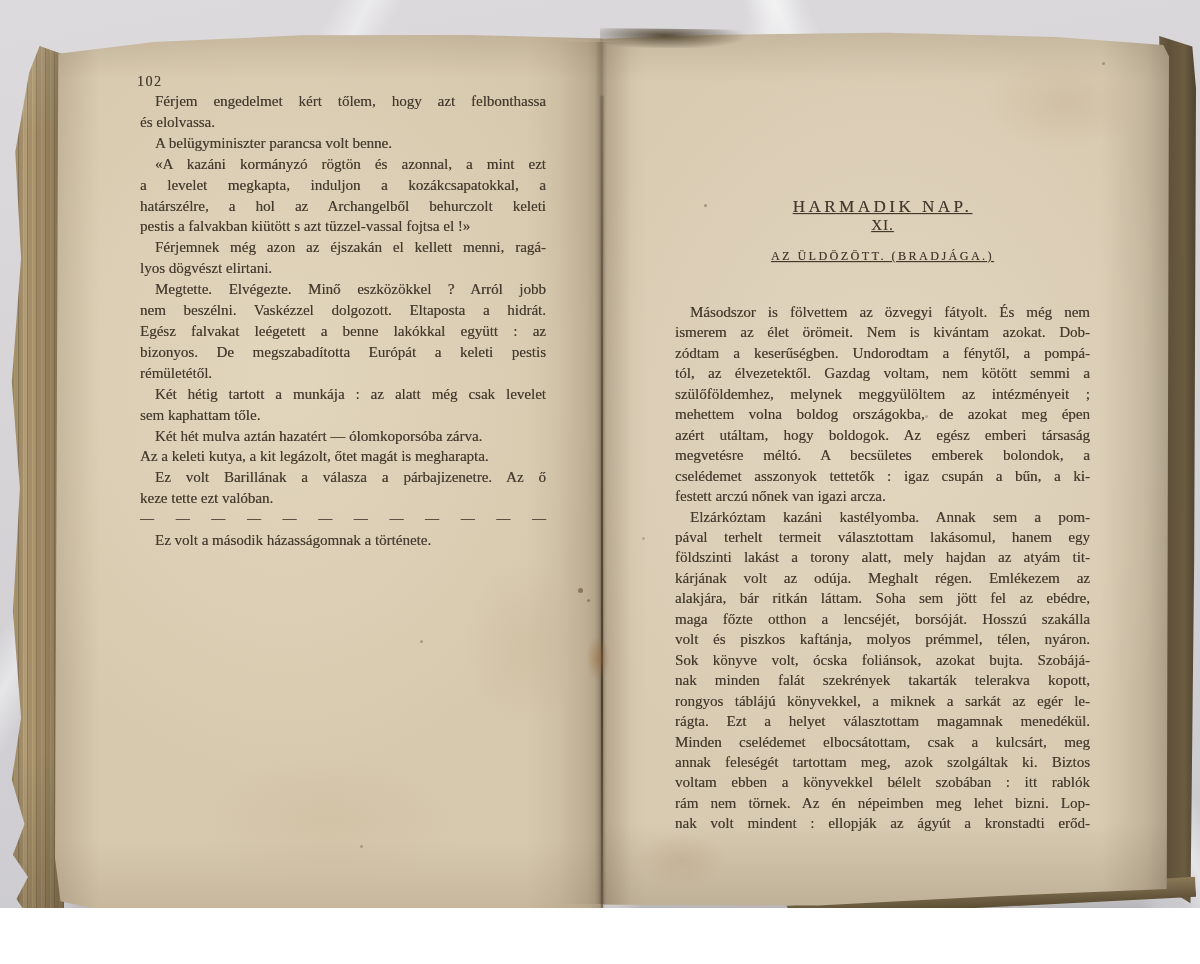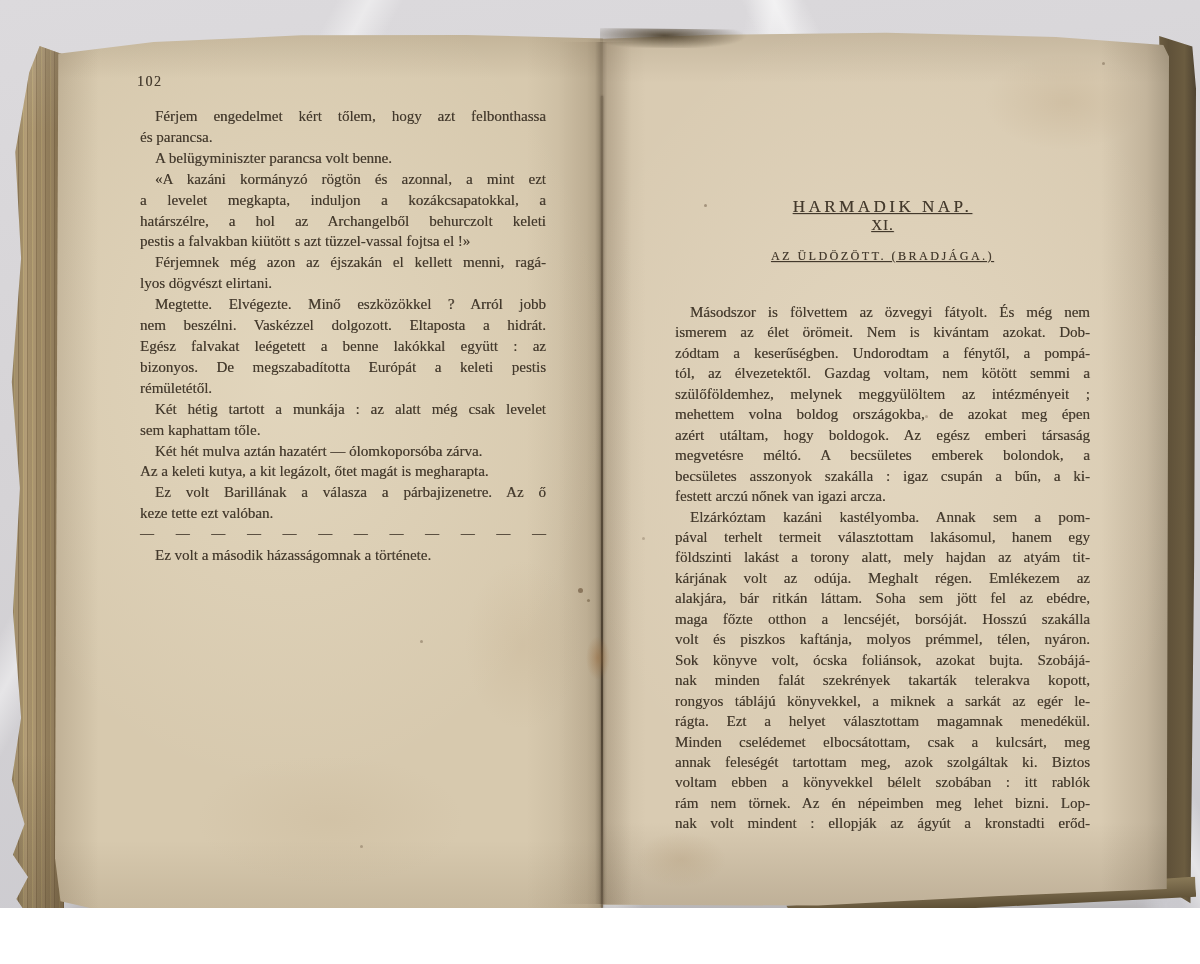--- a/index.html
+++ b/index.html
@@ -80,21 +80,21 @@
   .s6{left:195px;top:755px;width:270px;height:130px;background:radial-gradient(closest-side, rgba(160,130,90,.09), rgba(160,130,90,0));}
   .specks{left:704px;top:204px;width:3px;height:3px;background:rgba(80,60,40,.4);
     box-shadow:398px -142px 0 rgba(80,60,40,.35), -284px 436px 0 rgba(80,60,40,.35),
       221px 211px 0 rgba(80,60,40,.3), -344px 641px 0 rgba(80,60,40,.3),
       189px 580px 0 1px rgba(120,90,55,.3), -62px 333px 0 rgba(80,60,40,.25);}
 
   
   .ink{color:#43392c;text-shadow:.3px .3px .4px rgba(67,57,44,.55);}
   .pagenum{position:absolute;left:137px;top:74px;z-index:6;font-size:14px;letter-spacing:1.5px;}
   .textcol{position:absolute;z-index:6;}
-  #leftText{left:140px;top:106px;width:406px;font-size:15px;line-height:20.9px;}
+  #leftText{left:140px;top:91px;width:406px;font-size:15px;line-height:20.9px;}
   #rightText{left:675px;top:302px;width:415px;font-size:15px;line-height:20.45px;}
   .line{text-align:justify;text-align-last:justify;white-space:normal;}
   .line.end{text-align-last:left;}
   .line.indent{text-indent:15px;}
   .line.sep{text-align-last:justify;letter-spacing:0;font-size:14px;}
   .right-head{position:absolute;left:675px;top:197px;width:415px;z-index:6;text-align:center;text-decoration:underline;}
   .chapter{font-size:17px;letter-spacing:3.5px;}
   .secnum{margin-top:0;font-size:15px;letter-spacing:1px;}
   .sectitle{margin-top:15px;font-size:12px;letter-spacing:2.5px;}
 
@@ -126,21 +126,21 @@
   <div class="stain s2"></div>
   <div class="stain s3"></div>
   <div class="stain s4"></div>
   <div class="stain s5"></div>
   <div class="stain s6"></div>
   <div class="stain specks"></div>
 
   <div class="pagenum ink">102</div>
   <div class="textcol ink" id="leftText">
       <div class="line indent">Férjem engedelmet kért tőlem, hogy azt felbonthassa</div>
-      <div class="line end">és parancsa.</div>
+      <div class="line end">és elolvassa.</div>
       <div class="line indent end">A belügyminiszter parancsa volt benne.</div>
       <div class="line indent">«A kazáni kormányzó rögtön és azonnal, a mint ezt</div>
       <div class="line">a levelet megkapta, induljon a kozákcsapatokkal, a</div>
       <div class="line">határszélre, a hol az Archangelből behurczolt keleti</div>
       <div class="line end">pestis a falvakban kiütött s azt tüzzel-vassal fojtsa el !»</div>
       <div class="line indent">Férjemnek még azon az éjszakán el kellett menni, ragá-</div>
       <div class="line end">lyos dögvészt elirtani.</div>
       <div class="line indent">Megtette. Elvégezte. Minő eszközökkel ? Arról jobb</div>
       <div class="line">nem beszélni. Vaskézzel dolgozott. Eltaposta a hidrát.</div>
       <div class="line">Egész falvakat leégetett a benne lakókkal együtt : az</div>
@@ -163,21 +163,21 @@
   </div>
   <div class="textcol ink" id="rightText">
       <div class="line indent">Másodszor is fölvettem az özvegyi fátyolt. És még nem</div>
       <div class="line">ismerem az élet örömeit. Nem is kivántam azokat. Dob-</div>
       <div class="line">zódtam a keserűségben. Undorodtam a fénytől, a pompá-</div>
       <div class="line">tól, az élvezetektől. Gazdag voltam, nem kötött semmi a</div>
       <div class="line">szülőföldemhez, melynek meggyülöltem az intézményeit ;</div>
       <div class="line">mehettem volna boldog országokba, de azokat meg épen</div>
       <div class="line">azért utáltam, hogy boldogok. Az egész emberi társaság</div>
       <div class="line">megvetésre méltó. A becsületes emberek bolondok, a</div>
-      <div class="line">becsületes asszonyok szakálla : igaz csupán a bűn, a ki-</div>
+      <div class="line">cselédemet asszonyok tettetők : igaz csupán a bűn, a ki-</div>
       <div class="line end">festett arczú nőnek van igazi arcza.</div>
       <div class="line indent">Elzárkóztam kazáni kastélyomba. Annak sem a pom-</div>
       <div class="line">pával terhelt termeit választottam lakásomul, hanem egy</div>
       <div class="line">földszinti lakást a torony alatt, mely hajdan az atyám tit-</div>
       <div class="line">kárjának volt az odúja. Meghalt régen. Emlékezem az</div>
       <div class="line">alakjára, bár ritkán láttam. Soha sem jött fel az ebédre,</div>
       <div class="line">maga főzte otthon a lencséjét, borsóját. Hosszú szakálla</div>
       <div class="line">volt és piszkos kaftánja, molyos prémmel, télen, nyáron.</div>
       <div class="line">Sok könyve volt, ócska foliánsok, azokat bujta. Szobájá-</div>
       <div class="line">nak minden falát szekrények takarták telerakva kopott,</div>

